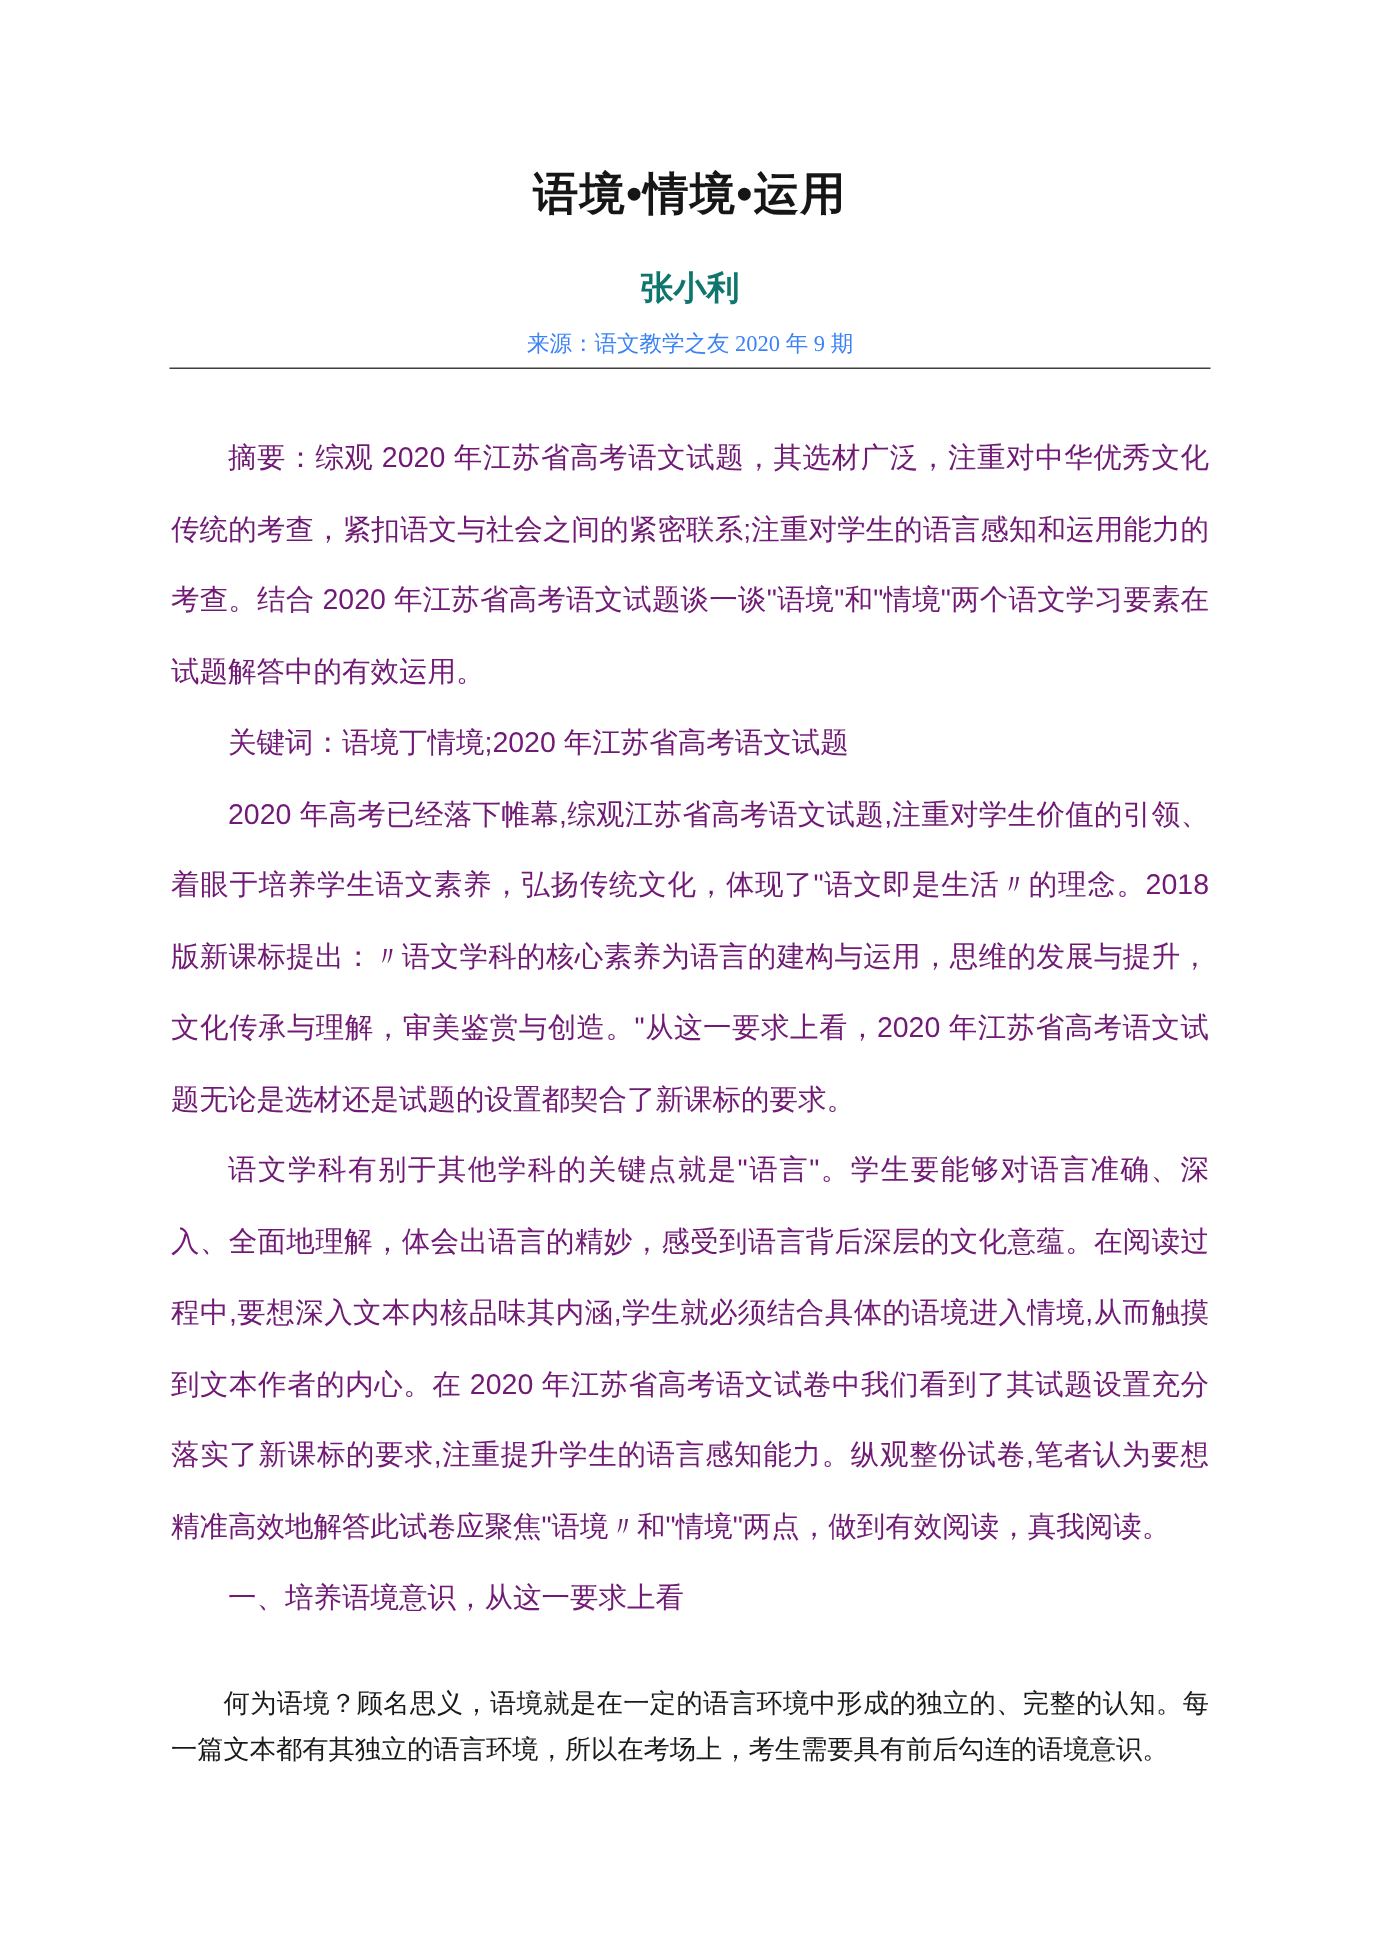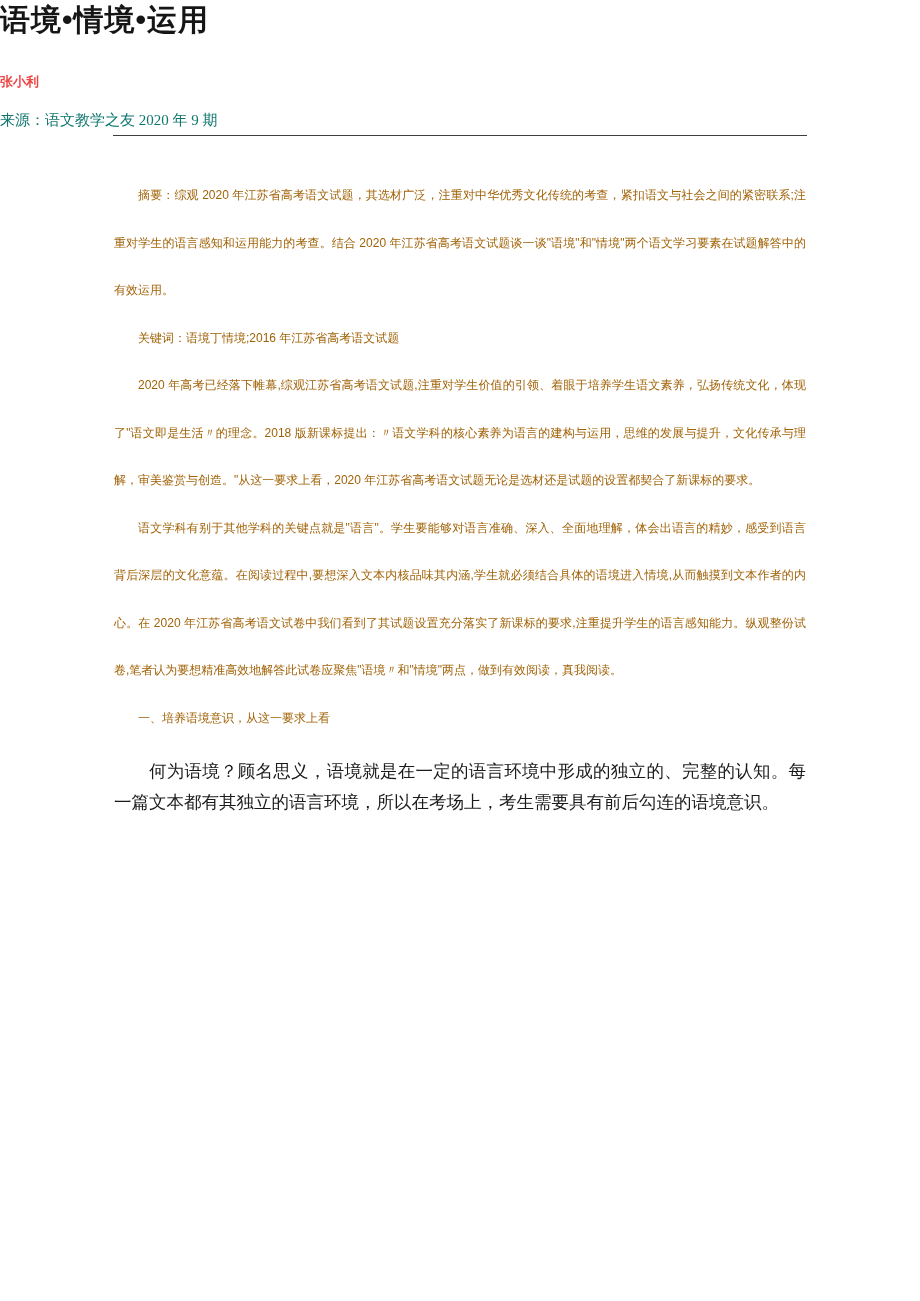--- a/index.html
+++ b/index.html
@@ -6,81 +6,81 @@
   html, body { background: #ffffff; }
   .page {
     position: relative;
     width: 920px;
     height: 1301px;
     background: #ffffff;
     overflow: hidden;
     font-family: "Liberation Sans", sans-serif;
     color: #1a1a1a;
   }
-  .header { }
+  .header { text-align: center; padding-top: 110px; }
   .title {
     font-size: 30px;
     line-height: 40px;
     font-weight: bold;
     letter-spacing: 1px;
     color: #161616;
   }
   .author {
-    font-size: 13px;
+    font-size: 22px;
     line-height: 18px;
     font-weight: bold;
     margin-top: 33px;
-    color: #ef4444;
+    color: #0f766e;
   }
   .source {
     font-family: "Liberation Serif", serif;
     font-size: 15px;
     line-height: 15px;
     margin-top: 22px;
-    color: #0f766e;
+    color: #3b82f6;
   }
   .divider {
     width: 694px;
     margin: 7px auto 0 auto;
     border-bottom: 1px solid #3f3f3f;
     height: 0;
   }
   .content {
     width: 692px;
     margin: 36px auto 0 auto;
     text-align: justify;
   }
   .para {
-    font-size: 12px;
+    font-size: 19px;
     line-height: 47.5px;
     text-indent: 2em;
     text-align: justify;
-    color: #a16207;
+    color: #701a75;
   }
   .para-tight {
     font-size: 17.5px;
     line-height: 31px;
     text-indent: 2em;
     text-align: justify;
-    margin-top: 14px;
+    margin-top: 30px;
     color: #1a1a1a;
   }
 </style>
 </head>
 <body>
 
 <div class="page">
   <div class="header">
     <h1 class="title">语境•情境•运用</h1>
     <div class="author">张小利</div>
     <div class="source">来源：语文教学之友 2020 年 9 期</div>
     <div class="divider"></div>
   </div>
 
   <div class="content">
     <p class="para">摘要：综观 2020 年江苏省高考语文试题，其选材广泛，注重对中华优秀文化传统的考查，紧扣语文与社会之间的紧密联系;注重对学生的语言感知和运用能力的考查。结合 2020 年江苏省高考语文试题谈一谈"语境"和"情境"两个语文学习要素在试题解答中的有效运用。</p>
-    <p class="para">关键词：语境丁情境;2016 年江苏省高考语文试题</p>
+    <p class="para">关键词：语境丁情境;2020 年江苏省高考语文试题</p>
     <p class="para">2020 年高考已经落下帷幕,综观江苏省高考语文试题,注重对学生价值的引领、着眼于培养学生语文素养，弘扬传统文化，体现了"语文即是生活〃的理念。2018 版新课标提出：〃语文学科的核心素养为语言的建构与运用，思维的发展与提升，文化传承与理解，审美鉴赏与创造。"从这一要求上看，2020 年江苏省高考语文试题无论是选材还是试题的设置都契合了新课标的要求。</p>
     <p class="para">语文学科有别于其他学科的关键点就是"语言"。学生要能够对语言准确、深入、全面地理解，体会出语言的精妙，感受到语言背后深层的文化意蕴。在阅读过程中,要想深入文本内核品味其内涵,学生就必须结合具体的语境进入情境,从而触摸到文本作者的内心。在 2020 年江苏省高考语文试卷中我们看到了其试题设置充分落实了新课标的要求,注重提升学生的语言感知能力。纵观整份试卷,笔者认为要想精准高效地解答此试卷应聚焦"语境〃和"情境"两点，做到有效阅读，真我阅读。</p>
     <p class="para">一、培养语境意识，从这一要求上看</p>
     <p class="para-tight">何为语境？顾名思义，语境就是在一定的语言环境中形成的独立的、完整的认知。每一篇文本都有其独立的语言环境，所以在考场上，考生需要具有前后勾连的语境意识。</p>
   </div>
 </div>
 
 </body></html>

